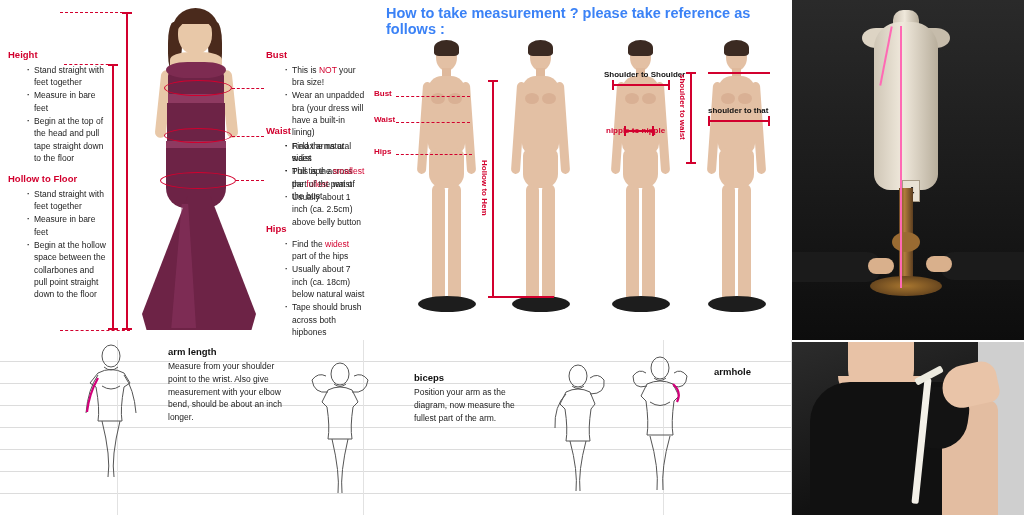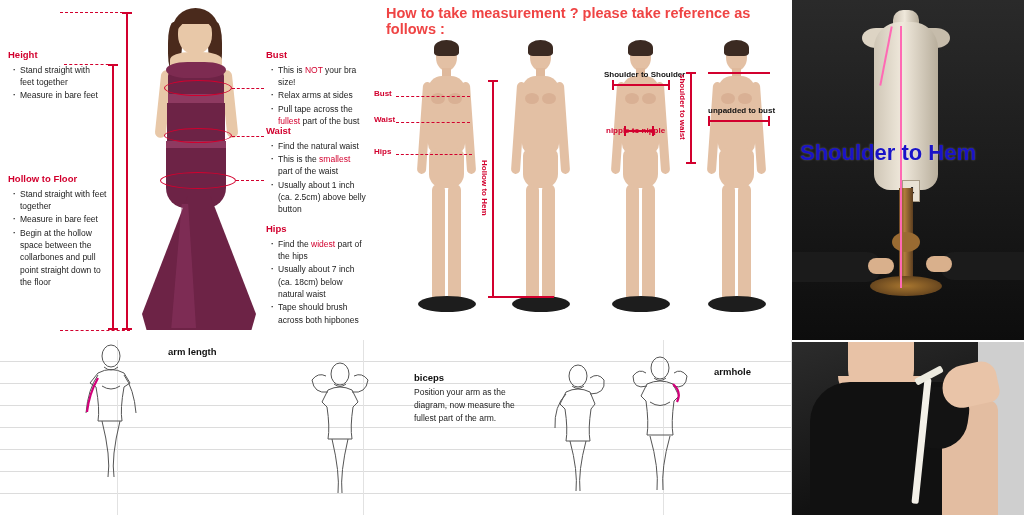--- a/index.html
+++ b/index.html
@@ -97,33 +97,33 @@
   .vbar::after { bottom:0; }
   .hline { position:absolute; border-top:1px dashed #d2002e; height:0; }
 
   .ell { position:absolute; border:1.5px solid #d2002e; border-radius:50%; }
 
   .left-label, .right-label {
     position:absolute; font-size:8.5px; line-height:1.45; color:#222;
   }
   .lbl-title { color:#d2002e; font-weight:bold; font-size:9.5px; display:block; margin-bottom:2px; }
   .left-label ul, .right-label ul { margin:0; padding-left:9px; list-style:none; }
-  .left-label li, .right-label li { margin:0 0 1px 3px; position:relative; }
+  .left-label li, .right-label li { margin:0 0 1px 17px; position:relative; }
   .left-label li::before, .right-label li::before {
     content:"·"; position:absolute; left:-7px; font-weight:bold;
   }
   .hl-red { color:#d2002e; }
 
   
   #panel-mannequin {
     position:absolute; left:372px; top:0; width:420px; height:340px;
     background:#ffffff;
   }
   #mann-title {
-    position:absolute; left:14px; top:5px; font-size:14.5px; font-weight:bold; color:#ef4444;
+    position:absolute; left:14px; top:5px; font-size:14.5px; font-weight:bold; color:#3b82f6;
   }
   .mann {
     position:absolute; top:38px; width:84px; height:282px;
   }
   
   .m-head { position:absolute; left:32px; top:6px; width:21px; height:27px; background:#e3c0a4; border-radius:50%; }
   .m-hair { position:absolute; left:30px; top:2px; width:25px; height:16px; background:#3b2a22; border-radius:50% 50% 20% 20%; }
   .m-neck { position:absolute; left:38px; top:30px; width:9px; height:10px; background:#dfb99c; }
   .m-torso {
     position:absolute; left:24px; top:38px; width:37px; height:78px;
@@ -316,36 +316,38 @@
     <div class="ell" style="left:160px; top:172px; width:76px; height:17px;"></div>
     <div class="hline" style="left:232px; top:88px; width:32px;"></div>
     <div class="hline" style="left:232px; top:136px; width:32px;"></div>
     <div class="hline" style="left:236px; top:180px; width:28px;"></div>
 
     <div class="left-label" style="left:8px; top:48px; width:96px;">
       <span class="lbl-title">Height</span>
       <ul>
         <li>Stand straight with feet together</li>
         <li>Measure in bare feet</li>
+        <li>Begin at the top of the head and pull tape straight down to the floor</li>
       </ul>
     </div>
 
     <div class="left-label" style="left:8px; top:172px; width:100px;">
       <span class="lbl-title">Hollow to Floor</span>
       <ul>
         <li>Stand straight with feet together</li>
         <li>Measure in bare feet</li>
         <li>Begin at the hollow space between the collarbones and pull point straight down to the floor</li>
       </ul>
     </div>
 
     <div class="right-label" style="left:266px; top:48px; width:100px;">
       <span class="lbl-title">Bust</span>
       <ul>
         <li>This is <span class="hl-red">NOT</span> your bra size!</li>
+        <li>Wear an unpadded bra (your dress will have a built-in lining)</li>
         <li>Relax arms at sides</li>
         <li>Pull tape across the <span class="hl-red">fullest</span> part of the bust</li>
       </ul>
     </div>
 
     <div class="right-label" style="left:266px; top:124px; width:100px;">
       <span class="lbl-title">Waist</span>
       <ul>
         <li>Find the natural waist</li>
         <li>This is the <span class="hl-red">smallest</span> part of the waist</li>
@@ -434,41 +436,40 @@
         <div class="m-bust-sh"></div>
         <div class="m-bust-sh2"></div>
       <div class="m-hips"></div>
       <div class="m-leg-l"></div>
         <div class="m-leg-r"></div>
       <div class="m-base"></div>
     </div>
     <div class="redarrow-v" style="left:318px; top:72px; height:92px;"></div>
     <div class="mann-lbl vert-text" style="left:306px; top:74px;">shoulder to waist</div>
     <div class="redarrow-h" style="left:336px; top:120px; width:62px;"></div>
-    <div class="mann-lbl-dark" style="left:336px; top:106px;">unpadded to bust</div>
+    <div class="mann-lbl-dark" style="left:336px; top:106px;">shoulder to that</div>
     <div class="redline" style="left:336px; top:72px; width:62px;"></div>
   </div>
 
   <div id="panel-form">
     <div class="form-bg"></div>
     <div class="form-neck"></div>
     <div class="form-shoulder-l"></div>
     <div class="form-shoulder-r"></div>
     <div class="form-body"></div>
     <div class="form-numbox">4</div>
     <div class="form-stand"></div>
     <div class="form-knob"></div>
     <div class="form-foot"></div>
     <div class="form-tape"></div>
     <div class="form-tape2"></div>
     <div class="hand-l"></div>
     <div class="hand-l-skin"></div>
     <div class="hand-r"></div>
     <div class="hand-r-skin"></div>
-    <div id="form-title">Shoulder to Hem</div>
   </div>
 
   <div id="band">
 
     <div class="ruled" style="left:0; width:118px;"></div>
     <div class="ruled" style="left:118px; width:246px;"></div>
     <div class="ruled" style="left:364px; width:300px;"></div>
     <div class="ruled" style="left:664px; width:128px;"></div>
 
     <div class="fig-box" style="left:20px; width:86px;">
@@ -482,20 +483,21 @@
           <path d="M34 81 q9 36 6 56"></path>
           <path d="M52 81 q-9 36 -6 56"></path>
           <path d="M34 46 q9 6 18 0"></path>
         </g>
         <path d="M30 38 q-9 16 -11 34" fill="none" stroke="#d2007a" stroke-width="2.2"></path>
       </svg>
     </div>
 
     <div class="fig-box" style="left:120px; width:120px; padding-top:6px;">
       <div class="blk-title">arm length</div>
+      <div class="blk-text">Measure from your shoulder point to the wrist. Also give measurement with your elbow bend, should be about an inch longer.</div>
     </div>
 
     <div class="fig-box" style="left:248px; width:90px;">
       <svg class="lineart" width="90" height="150" viewBox="0 0 90 150" style="margin-top:16px;">
         <g fill="none" stroke="#555" stroke-width="1">
           <ellipse cx="44" cy="18" rx="9" ry="11"></ellipse>
           <path d="M38 28 q6 5 12 0"></path>
           <path d="M32 34 q12 -6 24 0 l6 12 -5 5 q-3 20 -1 32 l-24 0 q2 -12 -1 -32 l-5 -5 z"></path>
           <path d="M32 36 q-14 2 -16 -12 q6 -8 14 -4"></path>
           <path d="M56 36 q14 2 16 -12 q-6 -8 -14 -4"></path>

